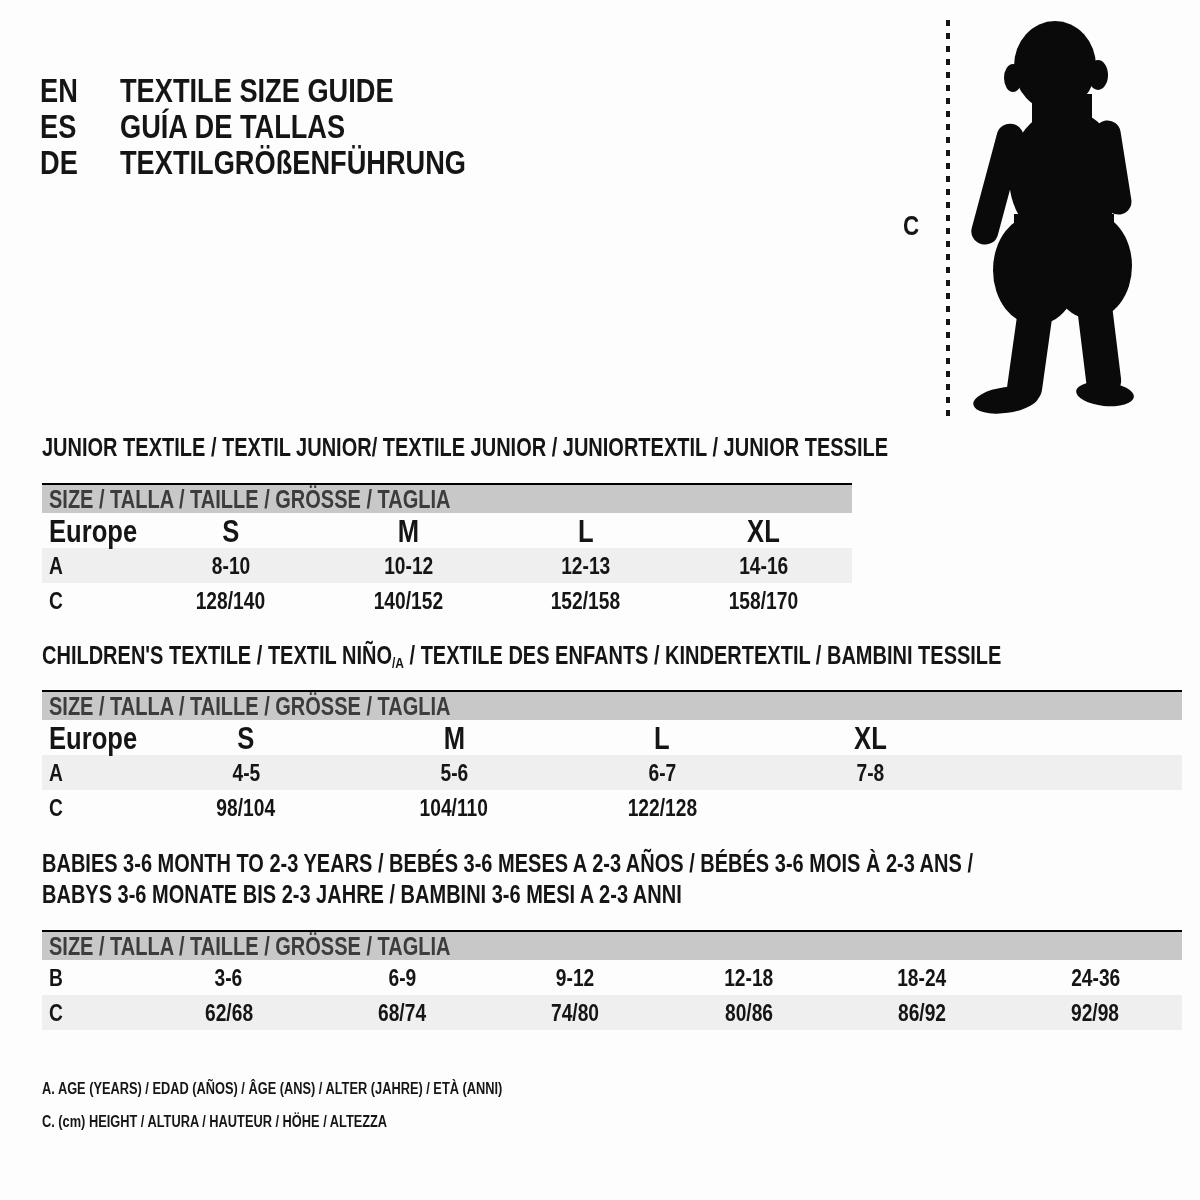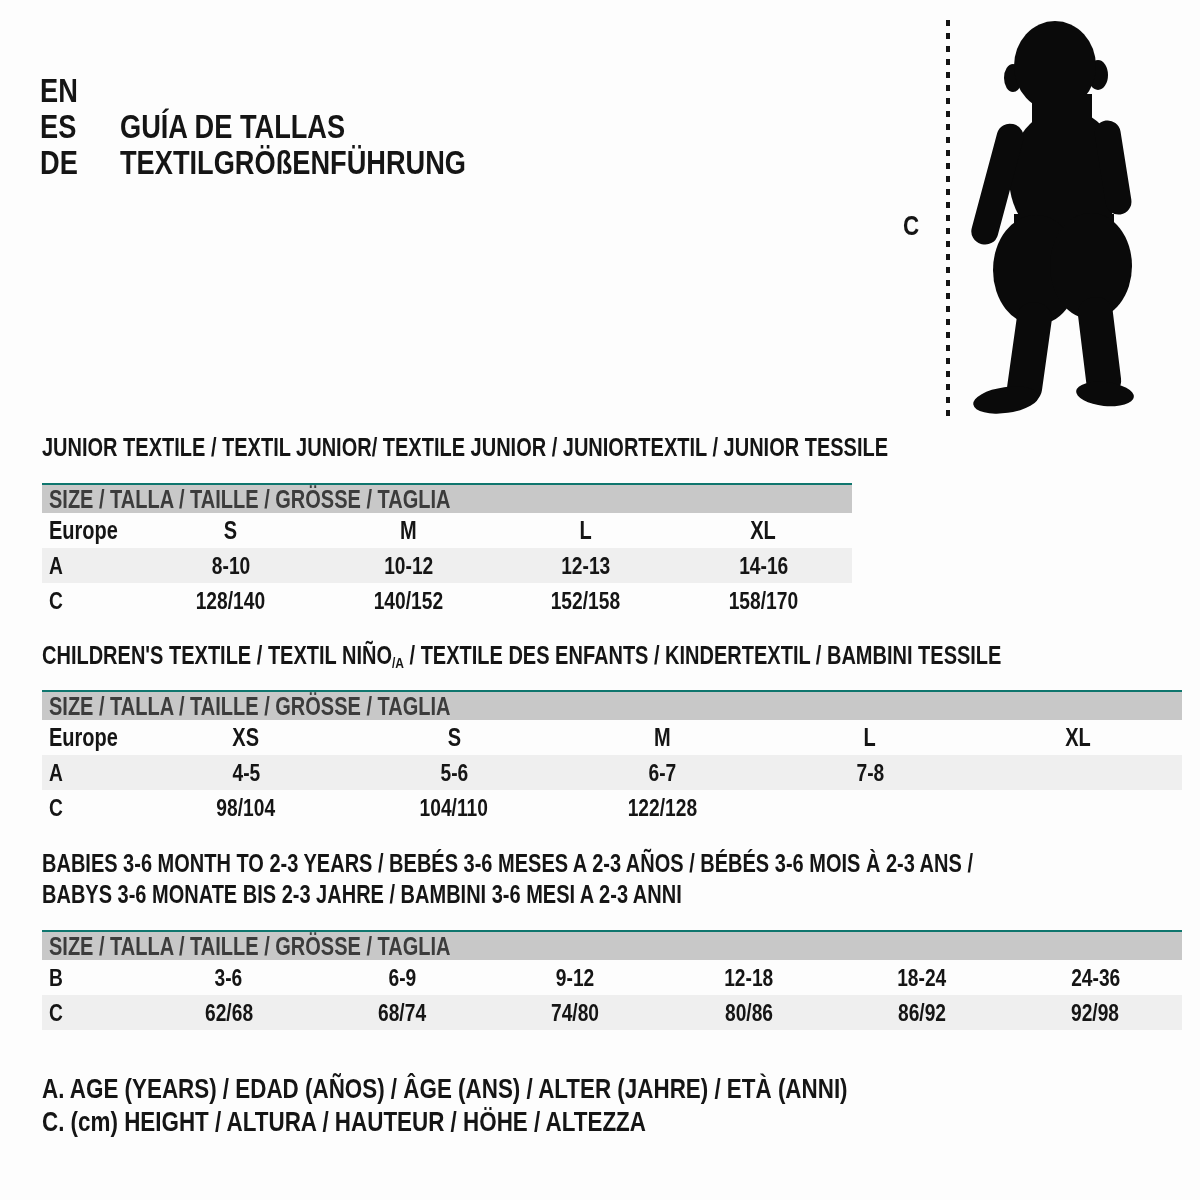--- a/index.html
+++ b/index.html
@@ -22,39 +22,40 @@
     position:absolute;left:946px;top:20px;width:4px;height:396px;
     background:repeating-linear-gradient(to bottom,#141414 0 6px,transparent 6px 13px);
   }
   .c-label{position:absolute;left:903px;top:210px;font-size:28px;}
   .baby-svg{position:absolute;left:962px;top:14px;}
 
   
   .section-title{position:absolute;left:42px;font-size:25px;line-height:31px;}
   .size-table{position:absolute;left:42px;}
   .size-bar{
-    height:28px;background:#c8c8c8;border-top:2px solid #0f766e;
+    height:28px;background:#c8c8c8;border-top:2px solid #000000;
     line-height:28px;padding-left:7px;color:#3c3c3c;font-size:25px;
   }
   .trow{display:grid;height:35px;align-items:center;font-size:24px;}
-  .trow.head-row{font-size:25px;}
+  .trow.head-row{font-size:32px;}
   .trow.band{background:#efefef;}
   .tlabel{padding-left:7px;text-align:left;}
   .tcell{text-align:center;}
   sub.small-sub{font-size:15px;vertical-align:-4px;font-weight:700;}
 
   
-  .legend{position:absolute;left:42px;top:1072px;font-size:28px;line-height:33px;}
+  .legend{position:absolute;left:42px;top:1072px;font-size:16px;line-height:33px;}
 </style>
 </head>
 <body>
 
 <div class="langs">
   <div class="lang-row">
     <span class="lang-code"><span class="cx">EN</span></span>
+    <span><span class="cx">TEXTILE SIZE GUIDE</span></span>
   </div>
   <div class="lang-row">
     <span class="lang-code"><span class="cx">ES</span></span>
     <span><span class="cx">GUÍA DE TALLAS</span></span>
   </div>
   <div class="lang-row">
     <span class="lang-code"><span class="cx">DE</span></span>
     <span><span class="cx">TEXTILGRÖßENFÜHRUNG</span></span>
   </div>
 </div>
@@ -123,21 +124,20 @@
 <div class="section-title" style="top:640px;">
   <span class="cx"><span>CHILDREN'S TEXTILE / TEXTIL NIÑO</span><sub class="small-sub">/A</sub><span> / TEXTILE DES ENFANTS / KINDERTEXTIL / BAMBINI TESSILE</span></span>
 </div>
 <div class="size-table" style="top:690px;width:1140px;">
   <div class="size-bar">
     <span class="cx">SIZE / TALLA / TAILLE / GRÖSSE / TAGLIA</span>
   </div>
   <div>
       <div class="trow head-row" style="grid-template-columns: 100px repeat(5, 1fr);">
         <div class="tlabel"><span class="cx">Europe</span></div>
-        <div class="tcell"><span class="cxc">XS</span></div>
         <div class="tcell"><span class="cxc">S</span></div>
         <div class="tcell"><span class="cxc">M</span></div>
         <div class="tcell"><span class="cxc">L</span></div>
         <div class="tcell"><span class="cxc">XL</span></div>
       </div>
       <div class="trow band" style="grid-template-columns: 100px repeat(5, 1fr);">
         <div class="tlabel"><span class="cx">A</span></div>
         <div class="tcell"><span class="cxc">4-5</span></div>
         <div class="tcell"><span class="cxc">5-6</span></div>
         <div class="tcell"><span class="cxc">6-7</span></div>

